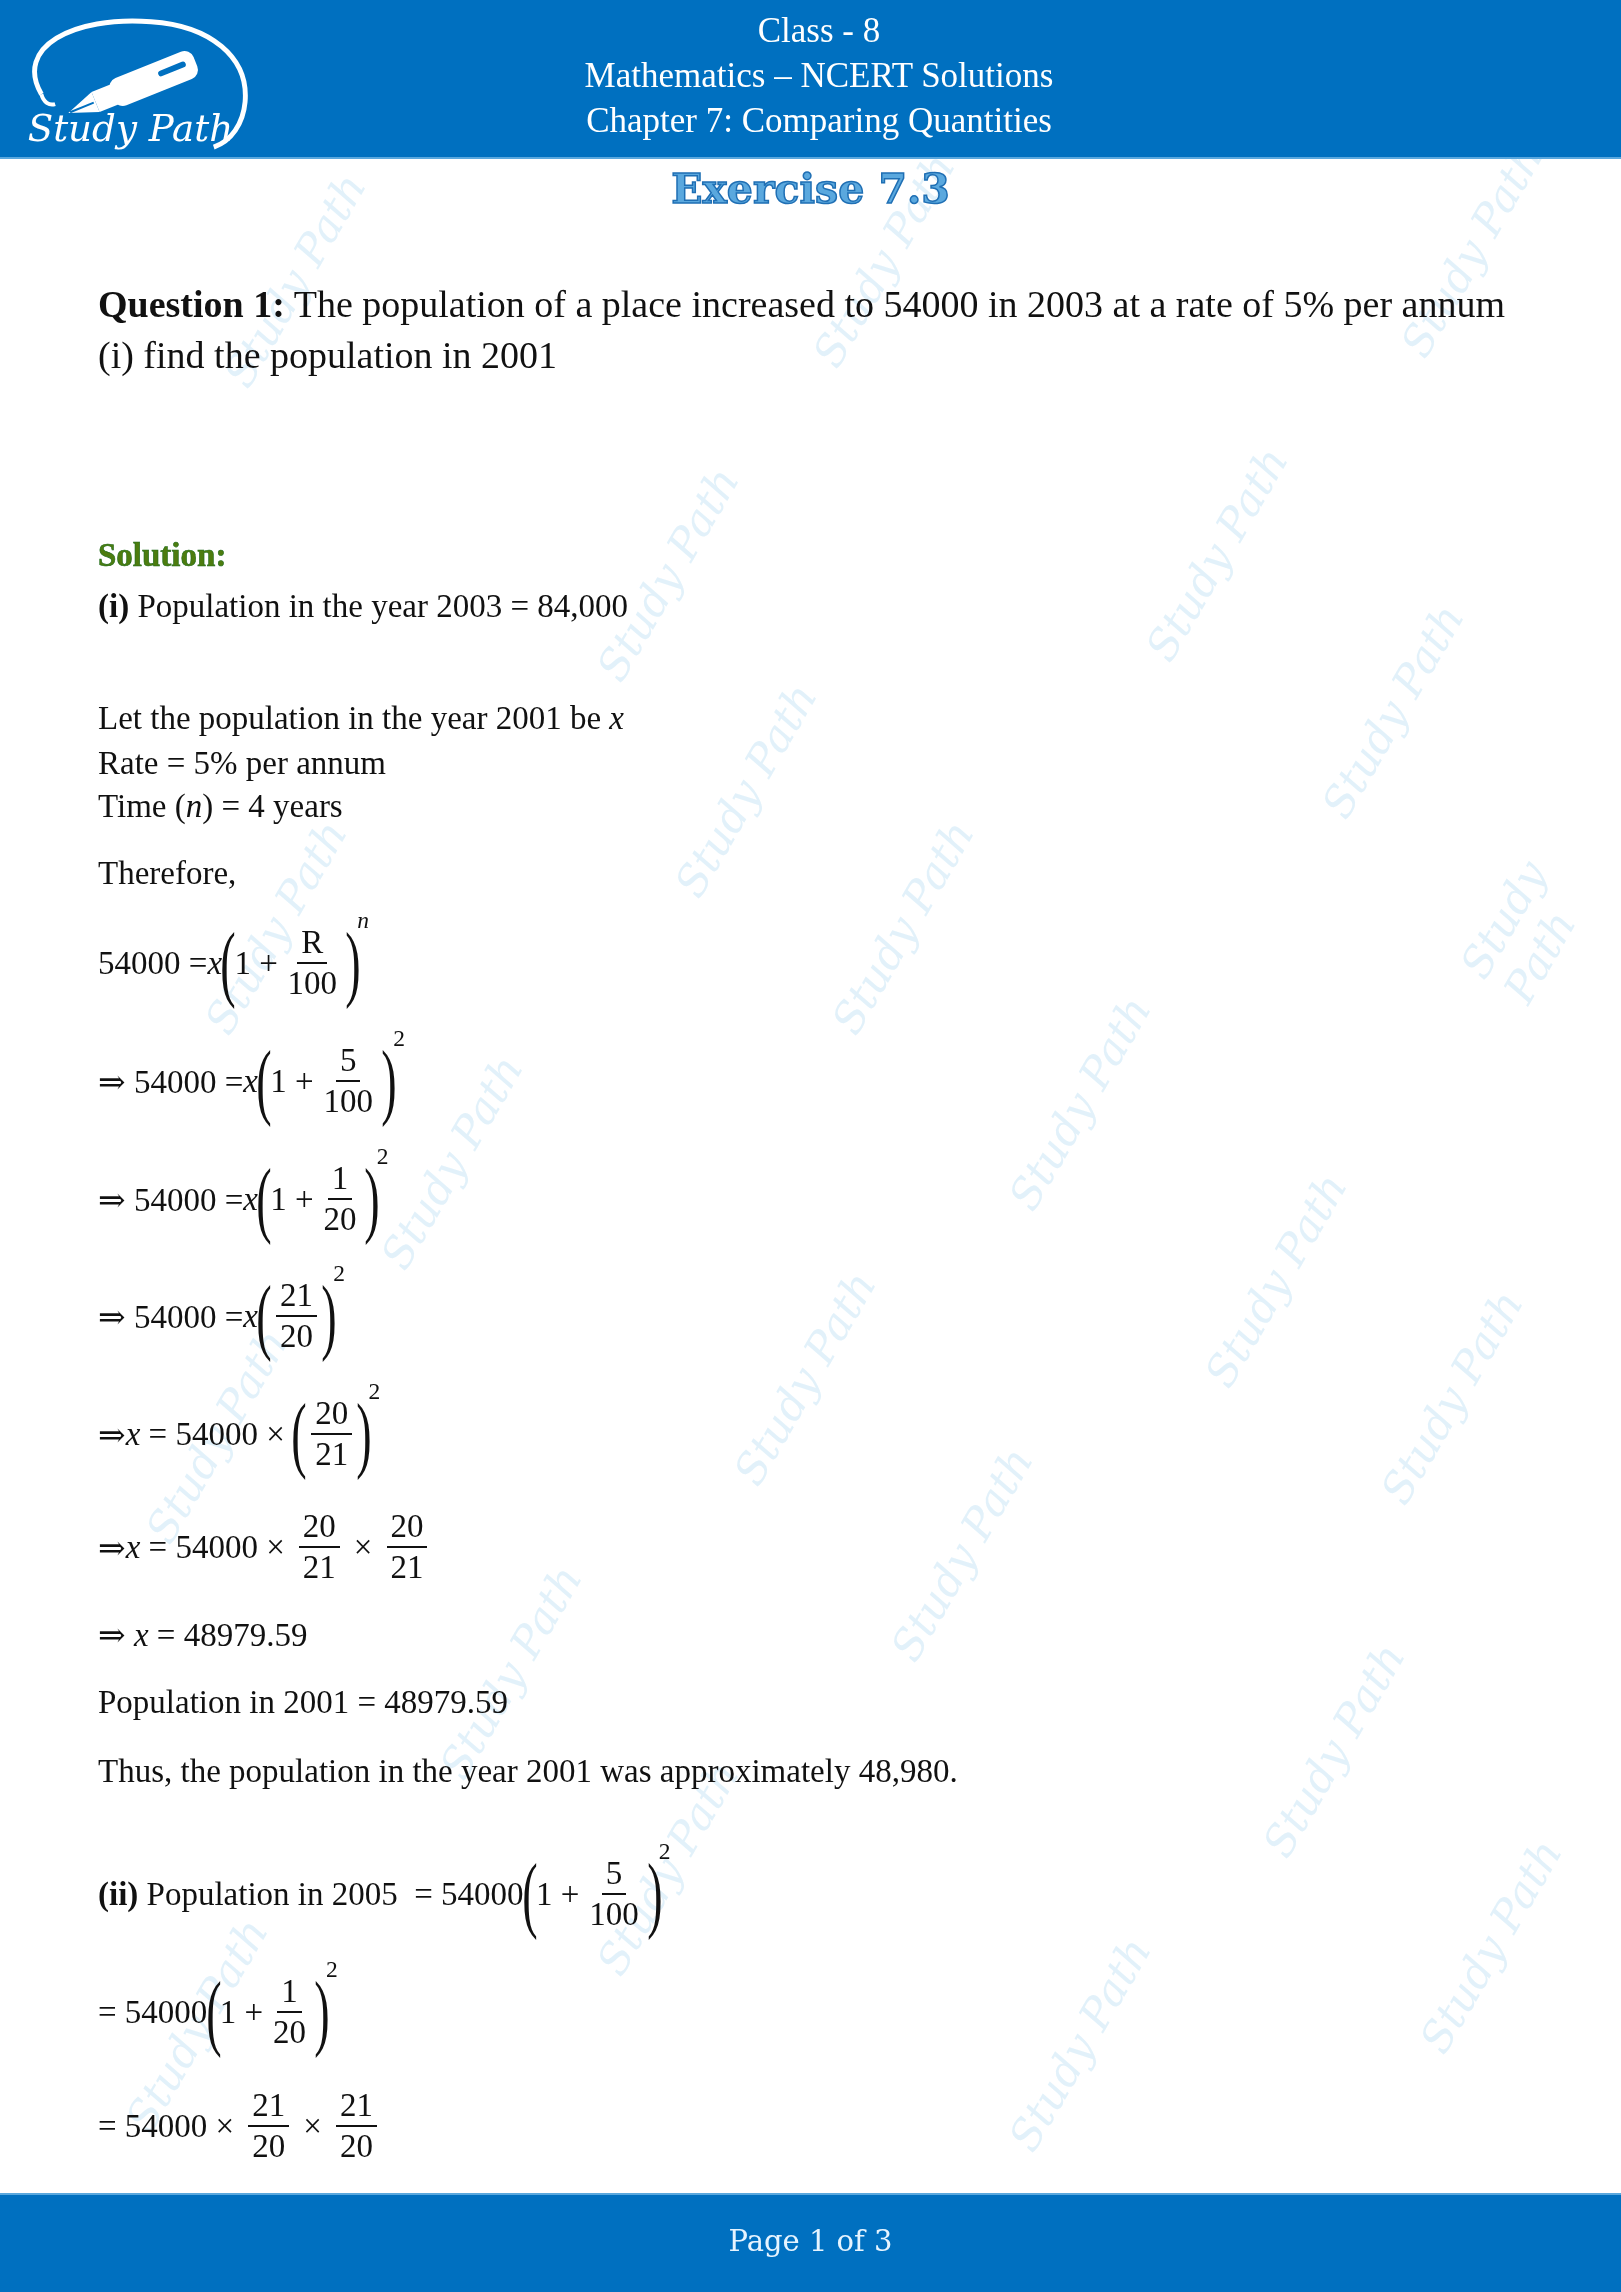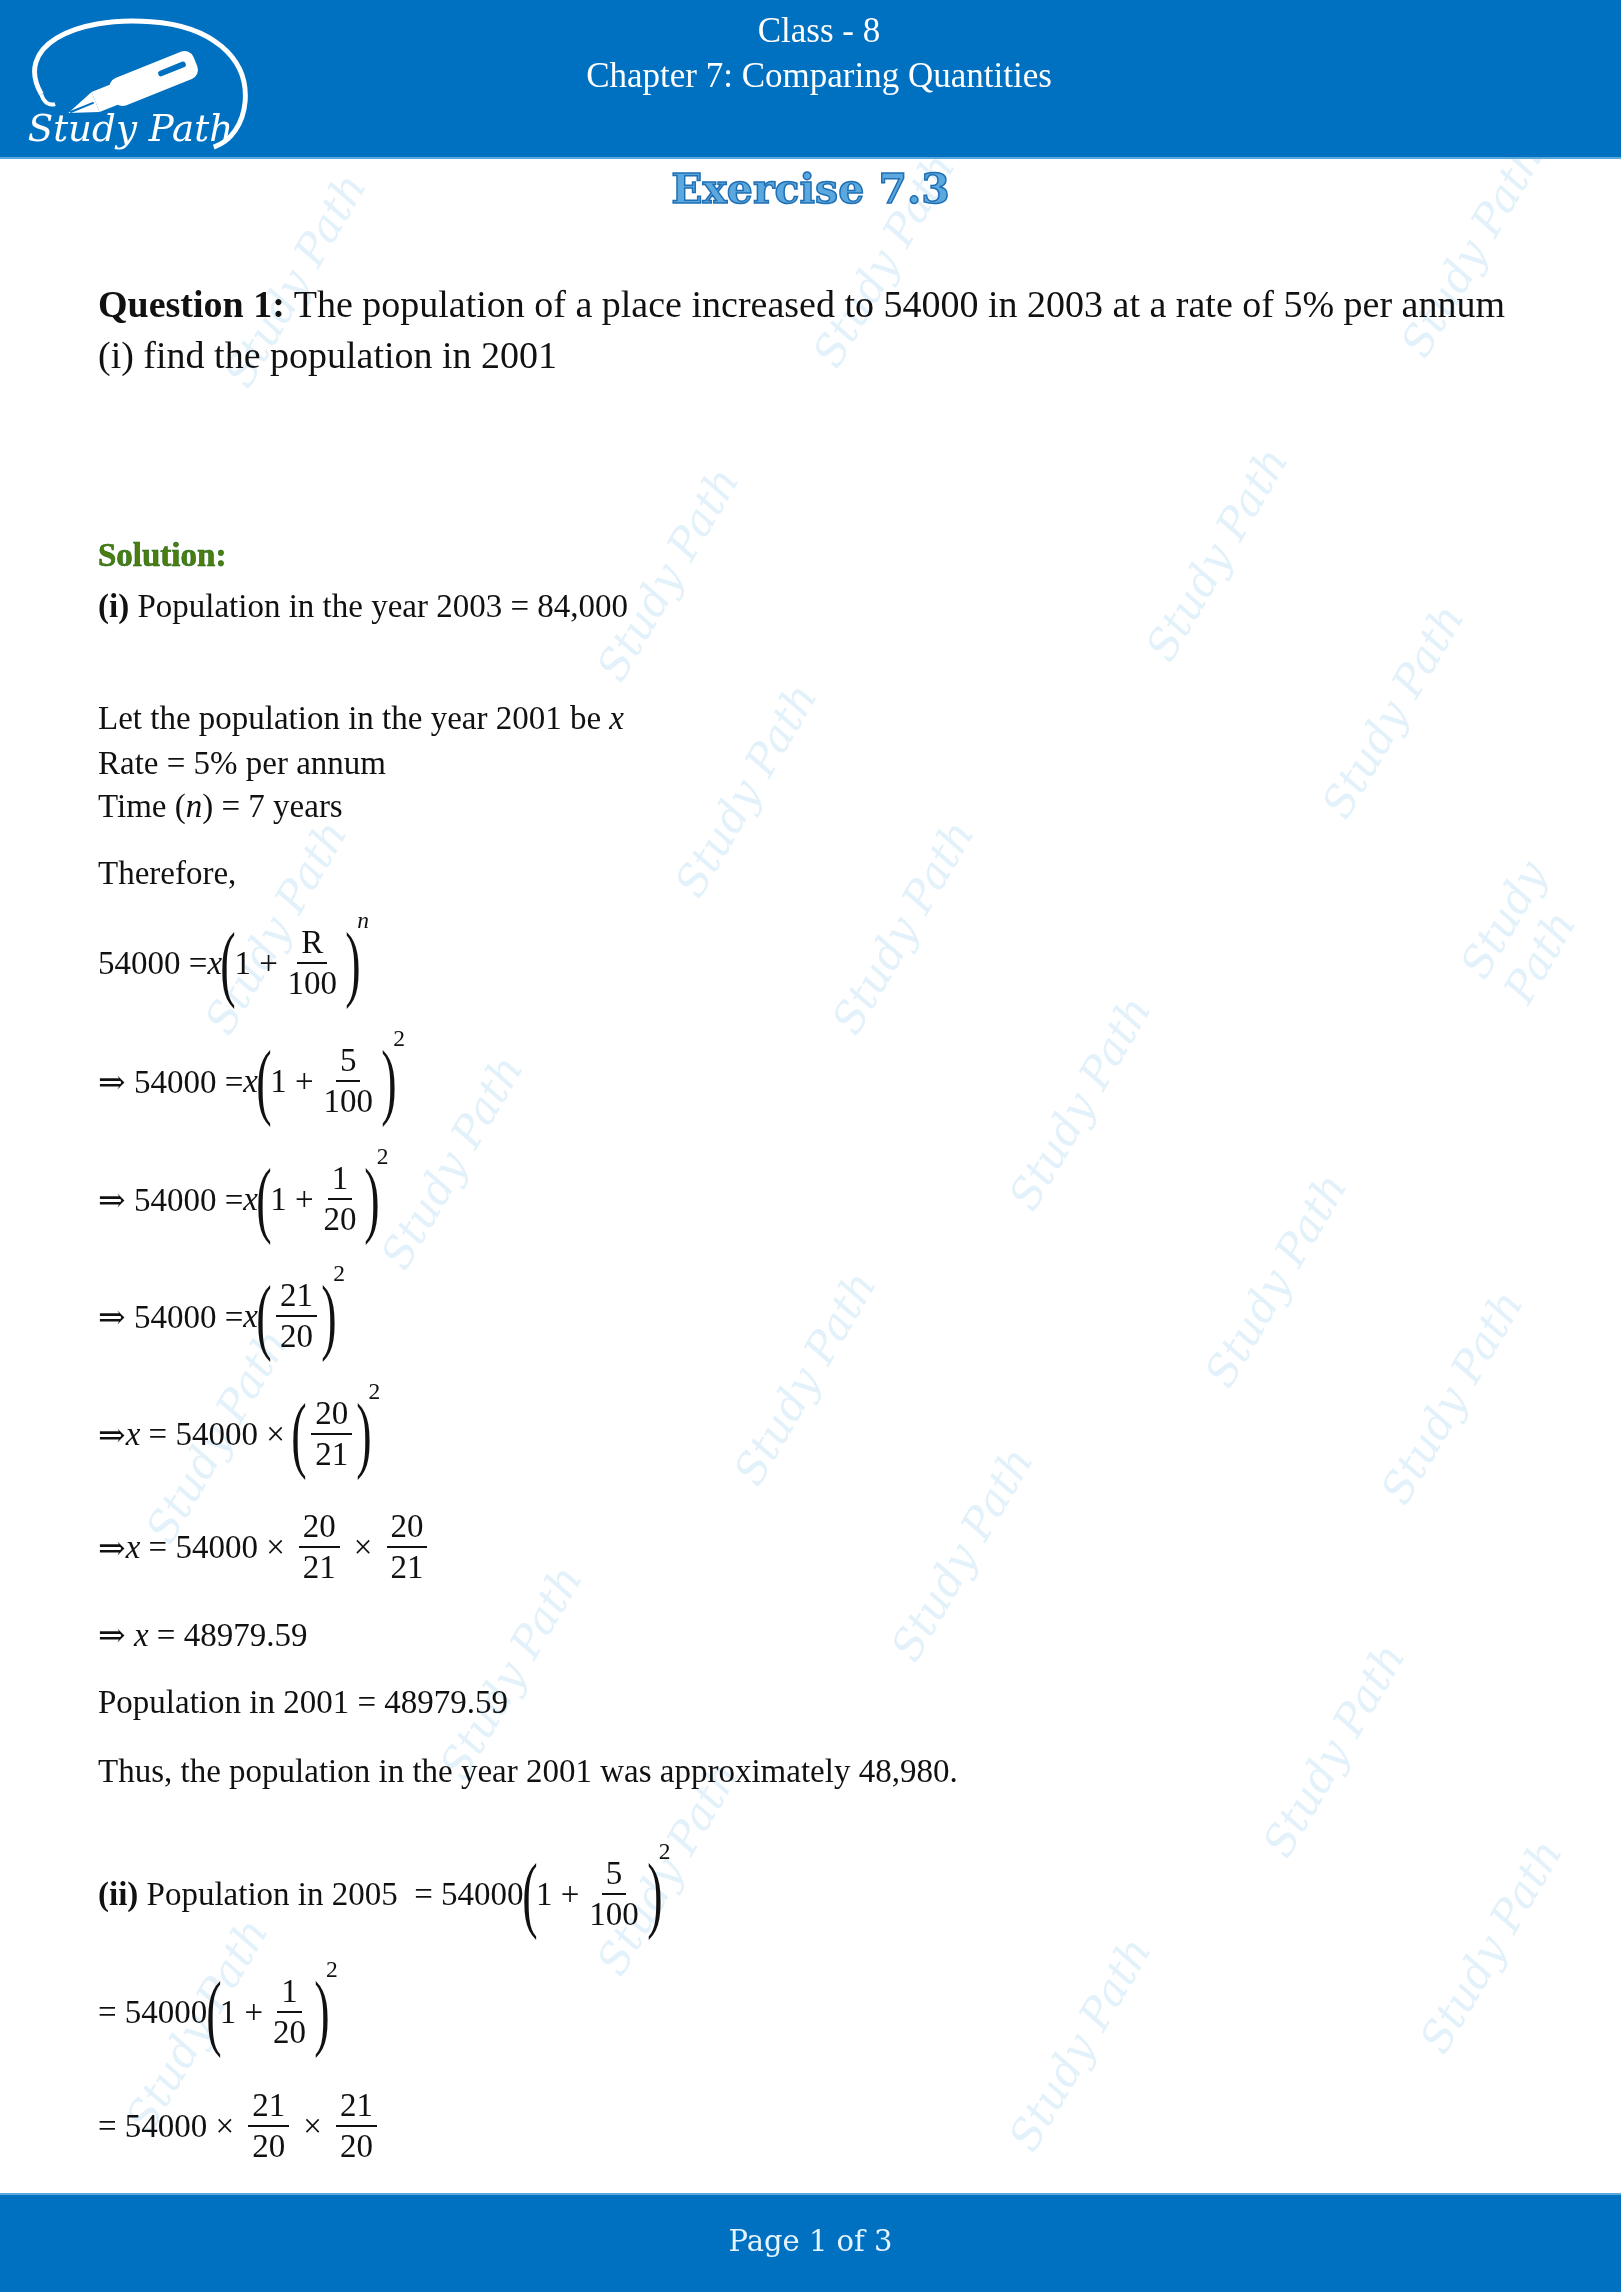--- a/index.html
+++ b/index.html
@@ -71,20 +71,21 @@
         <rect x="80" y="70" width="22" height="22" fill="#fff"></rect>
         <polygon points="80,70 50,81 80,92" fill="#fff"></polygon>
         <line x1="52" y1="81" x2="78" y2="81" stroke="#0070c0" stroke-width="2"></line>
         <rect x="150" y="76" width="30" height="6" rx="3" fill="#0070c0"></rect>
       </g>
       <text x="14" y="136" fill="#fff" font-size="38" font-style="italic" font-family="DejaVu Serif, serif">Study Path</text>
     </svg>
   </div>
   <div class="hdr-text">
     <div class="hdr-line1">Class - 8</div>
+    <div>Mathematics – NCERT Solutions</div>
     <div>Chapter 7: Comparing Quantities</div>
   </div>
 </div>
 
 <div class="exercise">Exercise 7.3</div>
 
 <div class="content">
   <div class="q">
     <span class="bold">Question 1:</span><span> The population of a place increased to 54000 in 2003 at a rate of 5% per annum</span>
   </div>
@@ -93,21 +94,21 @@
 
 <div class="line solution" style="top:537px;">Solution:</div>
 <div class="line" style="top:588px;">
   <span class="bold">(i)</span><span> Population in the year 2003 = 84,000</span>
 </div>
 <div class="line" style="top:655px;margin-top:45px;">
   <span>Let the population in the year 2001 be </span><span class="i">x</span>
 </div>
 <div class="line" style="top:745px;">Rate = 5% per annum</div>
 <div class="line" style="top:788px;">
-  <span>Time (</span><span class="i">n</span><span>) = 7 years</span>
+  <span>Time (</span><span class="i">n</span><span>) = 4 years</span>
 </div>
 <div class="line" style="top:855px;">Therefore,</div>
 
 <div class="line math" style="top:921px;">
   <span>54000 = </span>
     <span class="i">x</span>
   <span class="paren">(</span>
     <span>1 + </span>
   <span class="frac">
       <span class="num">R</span>

